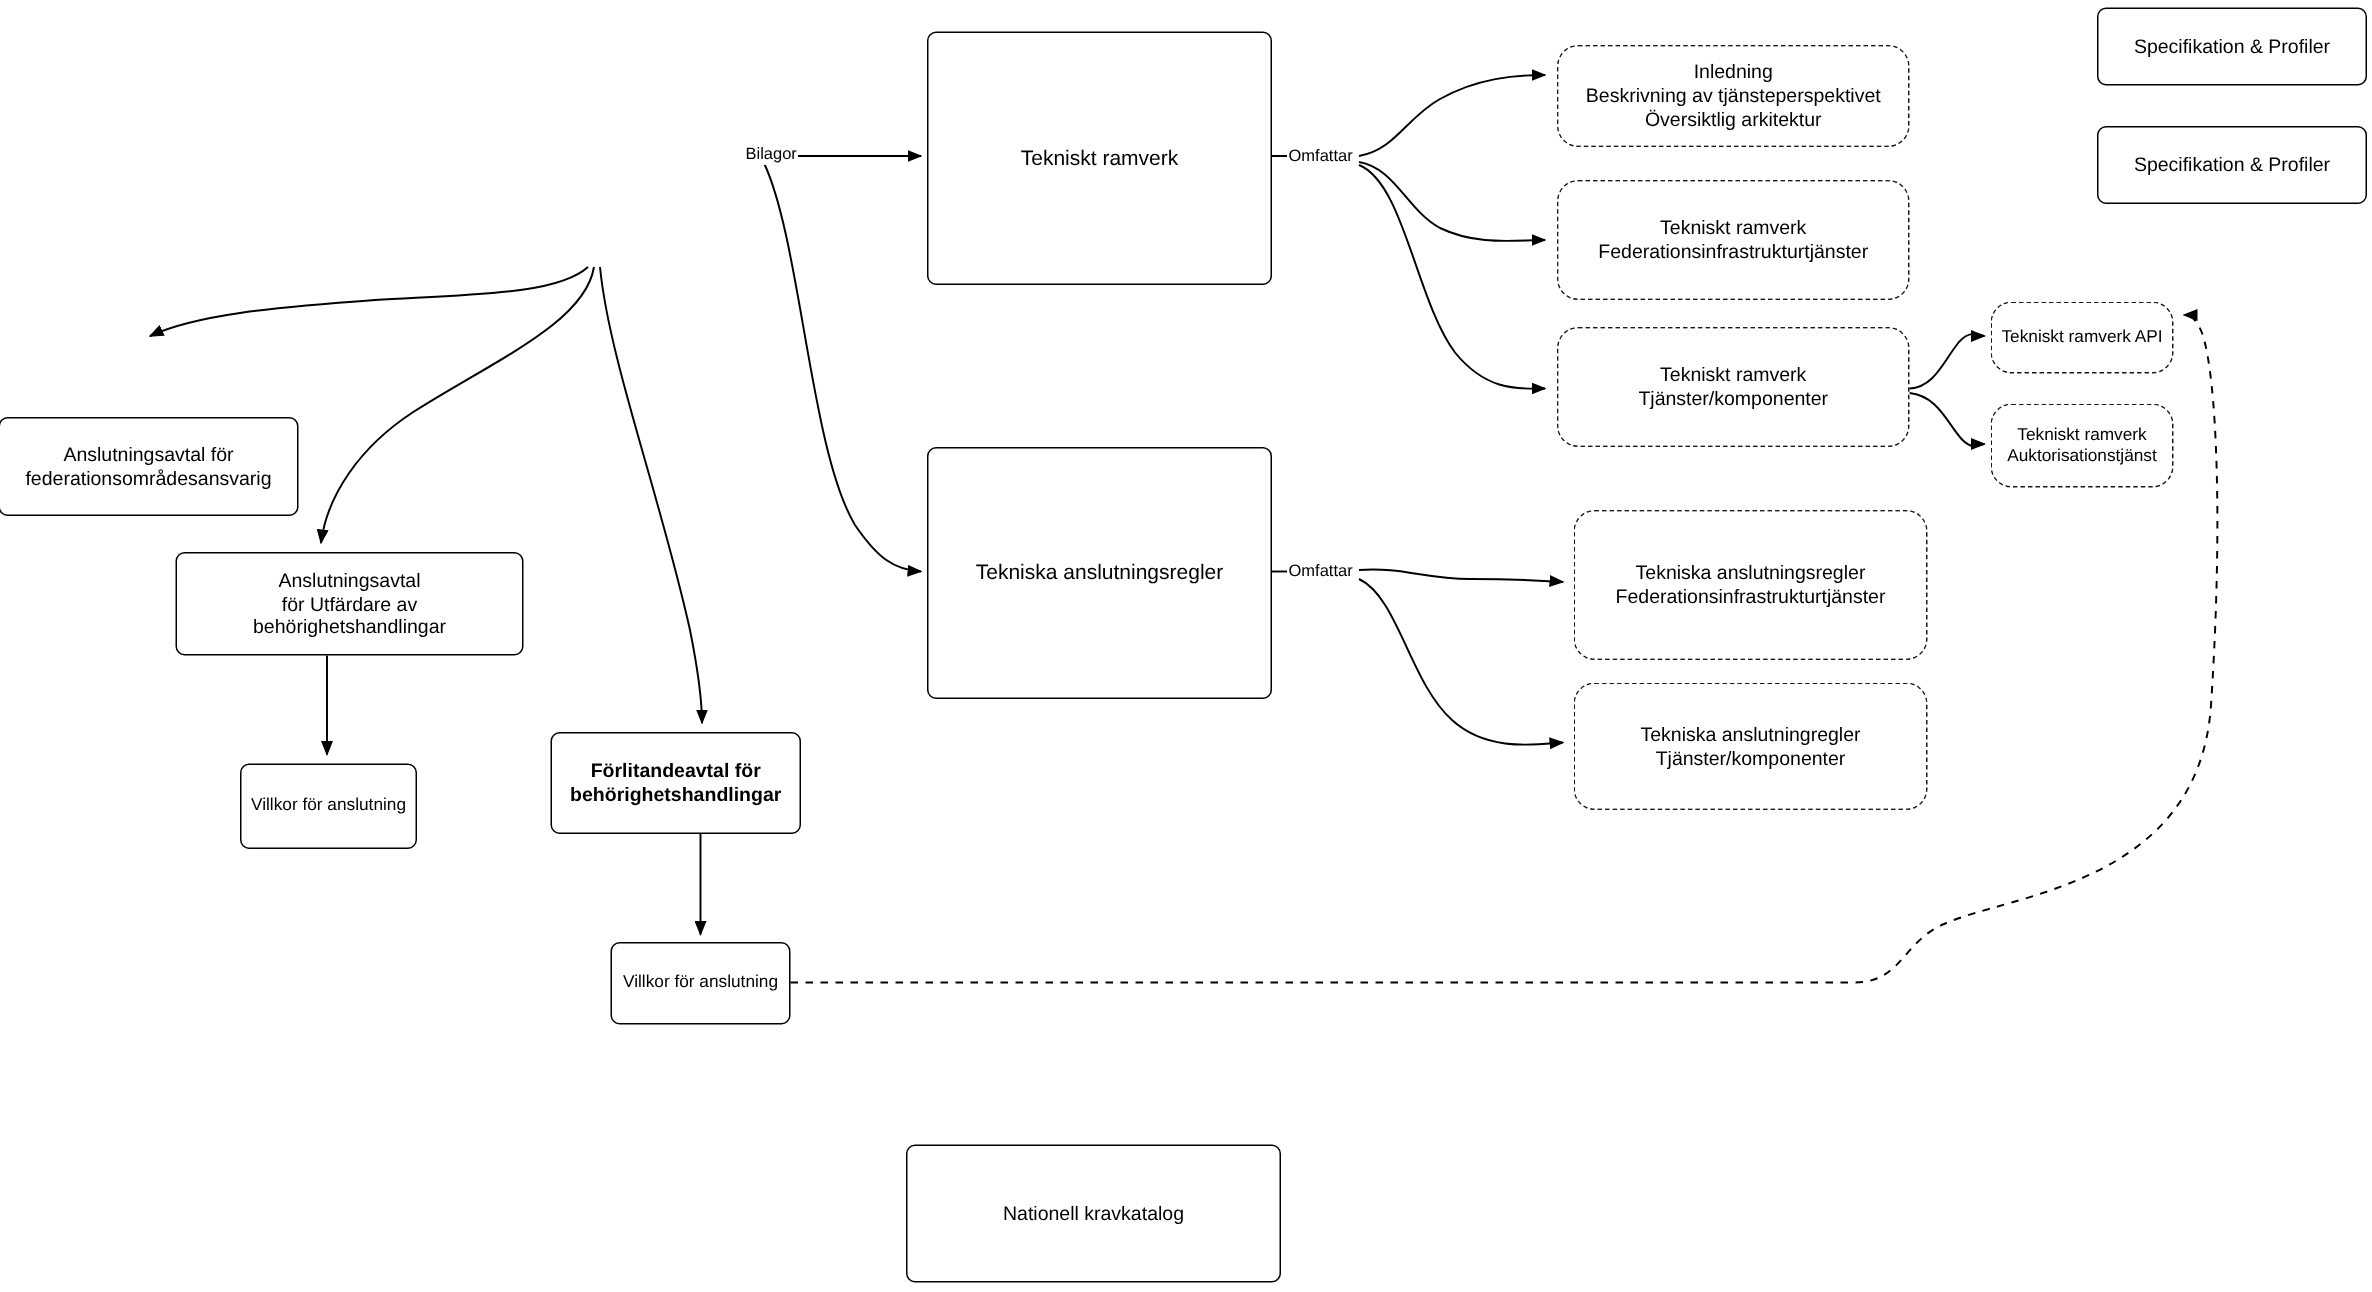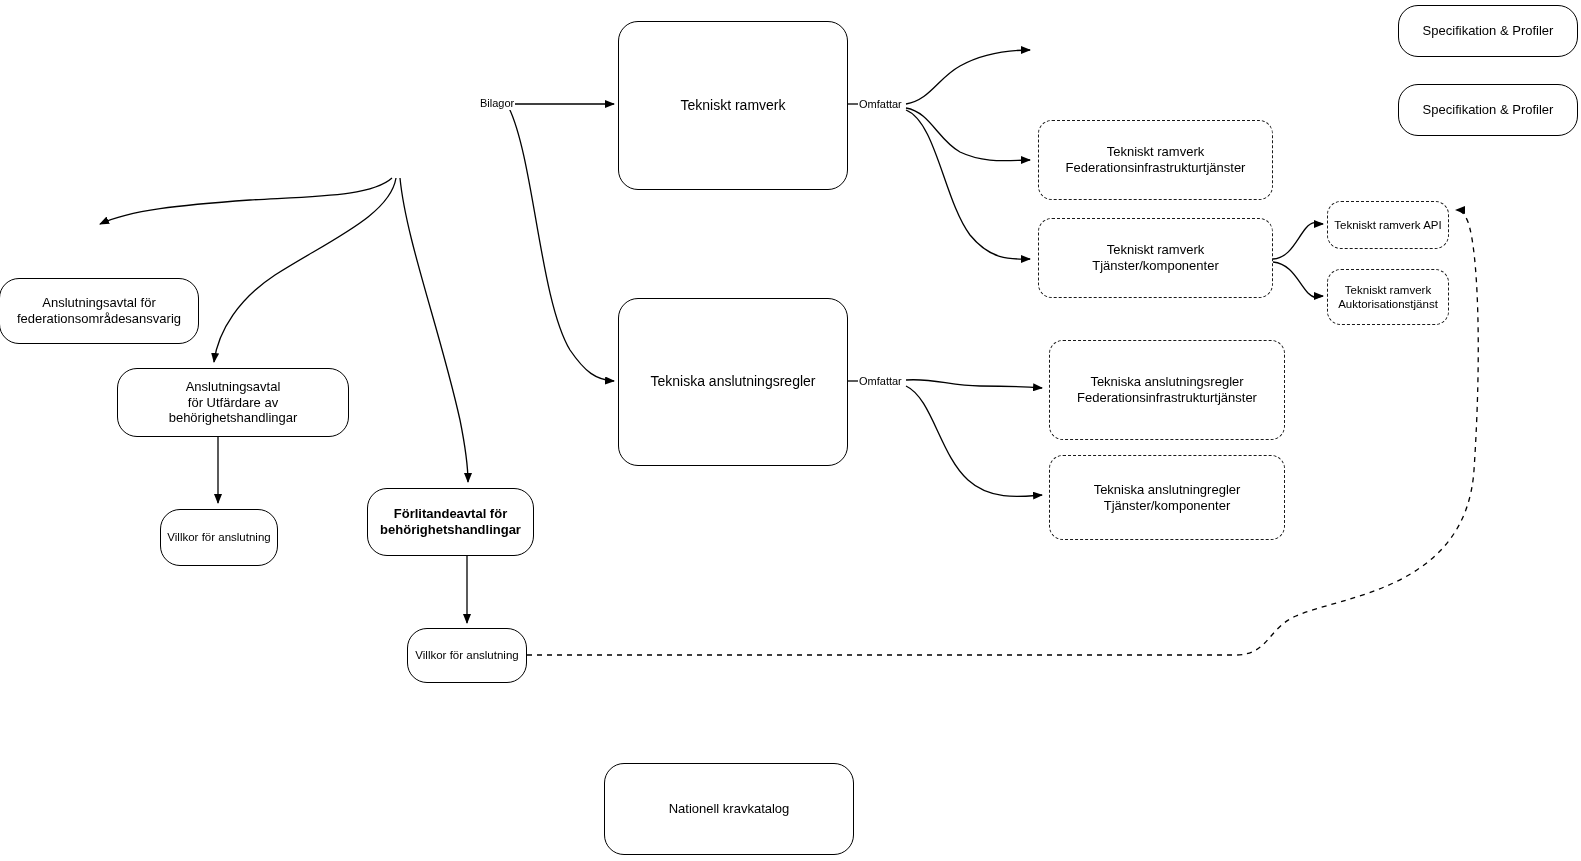--- a/index.html
+++ b/index.html
@@ -35,21 +35,21 @@
     justify-content: center;
     text-align: center;
     background: #ffffff;
     color: #000000;
     line-height: 1.23;
     white-space: pre-line;
     padding: 2px 6px;
   }
   .node.solid {
     border: 1.3px solid #000000;
-    border-radius: 20px;
+    border-radius: 6px;
   }
   .node.dashed {
     border: 1.4px dashed #1a1a1a;
     border-radius: 14px;
   }
   .edge-label {
     position: absolute;
     background: #ffffff;
     color: #000000;
     font-size: 11px;
@@ -144,20 +144,25 @@
   </div>
 
   <div class="node solid" style="left:407px; top:628px; width:120px; height:55px; font-size:11.5px;">
     <span>Villkor för anslutning</span>
   </div>
 
   <div class="node solid" style="left:604px; top:763px; width:250px; height:92px; font-size:13px;">
     <span>Nationell kravkatalog</span>
   </div>
 
+  <div class="node dashed" style="left:1038px; top:30px; width:235px; height:68px; font-size:13px;">
+    <span>Inledning
+Beskrivning av tjänsteperspektivet
+Översiktlig arkitektur</span>
+  </div>
 
   <div class="node dashed" style="left:1038px; top:120px; width:235px; height:80px; font-size:13px;">
     <span>Tekniskt ramverk
 Federationsinfrastrukturtjänster</span>
   </div>
 
   <div class="node dashed" style="left:1038px; top:218px; width:235px; height:80px; font-size:13px;">
     <span>Tekniskt ramverk
 Tjänster/komponenter</span>
   </div>
@@ -182,19 +187,19 @@
   </div>
 
   <div class="node solid" style="left:1398px; top:5px; width:180px; height:52px; font-size:13px;">
     <span>Specifikation &amp; Profiler</span>
   </div>
 
   <div class="node solid" style="left:1398px; top:84px; width:180px; height:52px; font-size:13px;">
     <span>Specifikation &amp; Profiler</span>
   </div>
 
-  <div class="edge-label" style="left:479px; top:97px;">Bilagor</div>
+  <div class="edge-label" style="left:496px; top:97px;">Bilagor</div>
 
   <div class="edge-label" style="left:858px; top:98px;">Omfattar</div>
 
   <div class="edge-label" style="left:858px; top:375px;">Omfattar</div>
 
 </div>
 
 </body></html>

